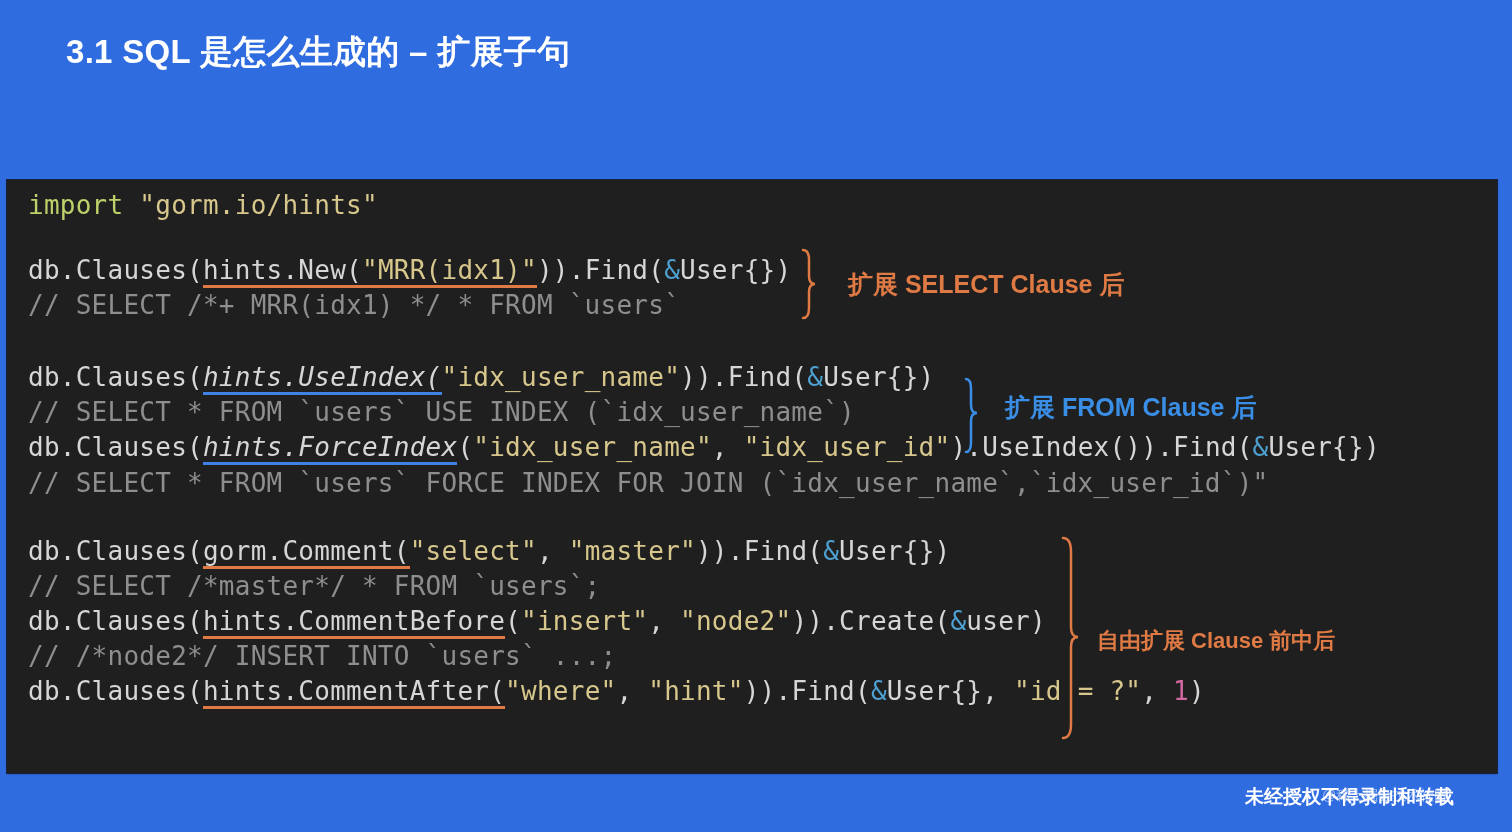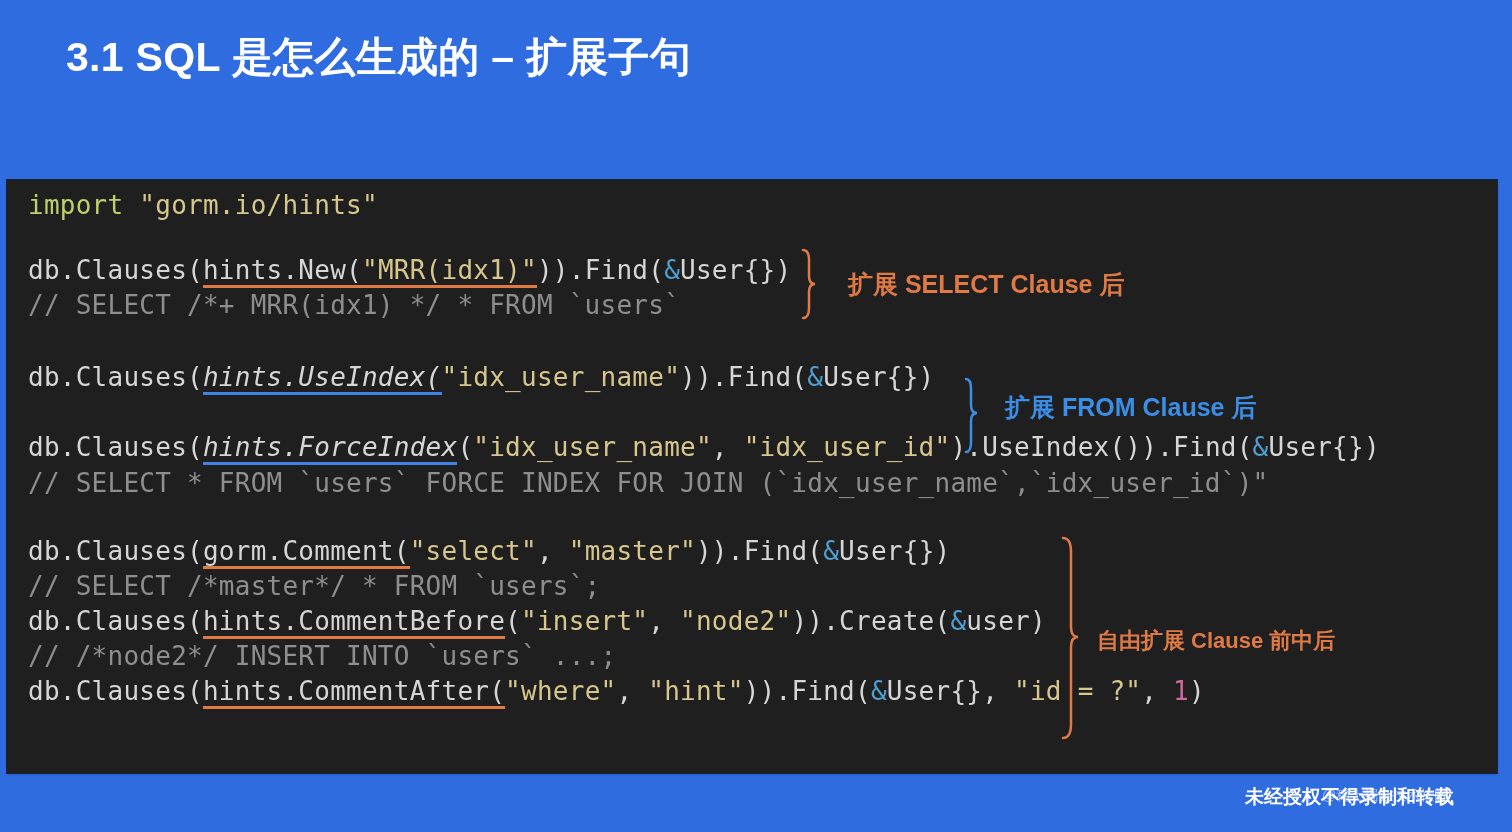--- a/index.html
+++ b/index.html
@@ -3,21 +3,21 @@
   <meta charset="utf-8">
   <style>
     html, body { margin: 0; padding: 0; }
     body {
       width: 1512px; height: 832px; position: relative; overflow: hidden;
       background: #2f6ce0;
       font-family: "Liberation Sans", "DejaVu Sans", sans-serif;
     }
     .title {
       position: absolute; left: 66px; top: 30px;
-      font-size: 41px; font-weight: bold; color: #ffffff;
+      font-size: 33px; font-weight: bold; color: #ffffff;
       letter-spacing: 0.3px; white-space: pre;
     }
     .panel {
       position: absolute; left: 7px; top: 180px; width: 1490px; height: 593px;
       background: #1f1f1f;
       box-shadow: 0 0 0 1px #18203c, 0 1px 2px rgba(0,0,0,0.35);
     }
     .code {
       position: absolute; left: 21px; top: 0; right: 0; bottom: 0;
       font-family: "DejaVu Sans Mono", "Liberation Mono", monospace;
@@ -59,20 +59,21 @@
   <div class="code">
 
     <div class="line" style="top:8px"><span class="kw">import</span><span> </span><span class="str">"gorm.io/hints"</span></div>
 
     <div class="line" style="top:73px"><span>db.Clauses(</span><span class="u-or"><span>hints.New(</span><span class="str">"MRR(idx1)"</span></span><span>)).Find(</span><span class="amp">&amp;</span><span>User{})</span></div>
 
     <div class="line cm" style="top:108px">// SELECT /*+ MRR(idx1) */ * FROM `users`</div>
 
     <div class="line" style="top:180px"><span>db.Clauses(</span><span class="u-bl">hints.UseIndex(</span><span class="str">"idx_user_name"</span><span>)).Find(</span><span class="amp">&amp;</span><span>User{})</span></div>
 
+    <div class="line cm" style="top:215px">// SELECT * FROM `users` USE INDEX (`idx_user_name`)</div>
 
     <div class="line" style="top:250px"><span>db.Clauses(</span><span class="u-bl">hints.ForceIndex</span><span>(</span><span class="str">"idx_user_name"</span><span>, </span><span class="str">"idx_user_id"</span><span>).UseIndex()).Find(</span><span class="amp">&amp;</span><span>User{})</span></div>
 
     <div class="line cm" style="top:286px">// SELECT * FROM `users` FORCE INDEX FOR JOIN (`idx_user_name`,`idx_user_id`)"</div>
 
     <div class="line" style="top:354px"><span>db.Clauses(</span><span class="u-or">gorm.Comment(</span><span class="str">"select"</span><span>, </span><span class="str">"master"</span><span>)).Find(</span><span class="amp">&amp;</span><span>User{})</span></div>
 
     <div class="line cm" style="top:389px">// SELECT /*master*/ * FROM `users`;</div>
 
     <div class="line" style="top:424px"><span>db.Clauses(</span><span class="u-or">hints.CommentBefore</span><span>(</span><span class="str">"insert"</span><span>, </span><span class="str">"node2"</span><span>)).Create(</span><span class="amp">&amp;</span><span>user)</span></div>

